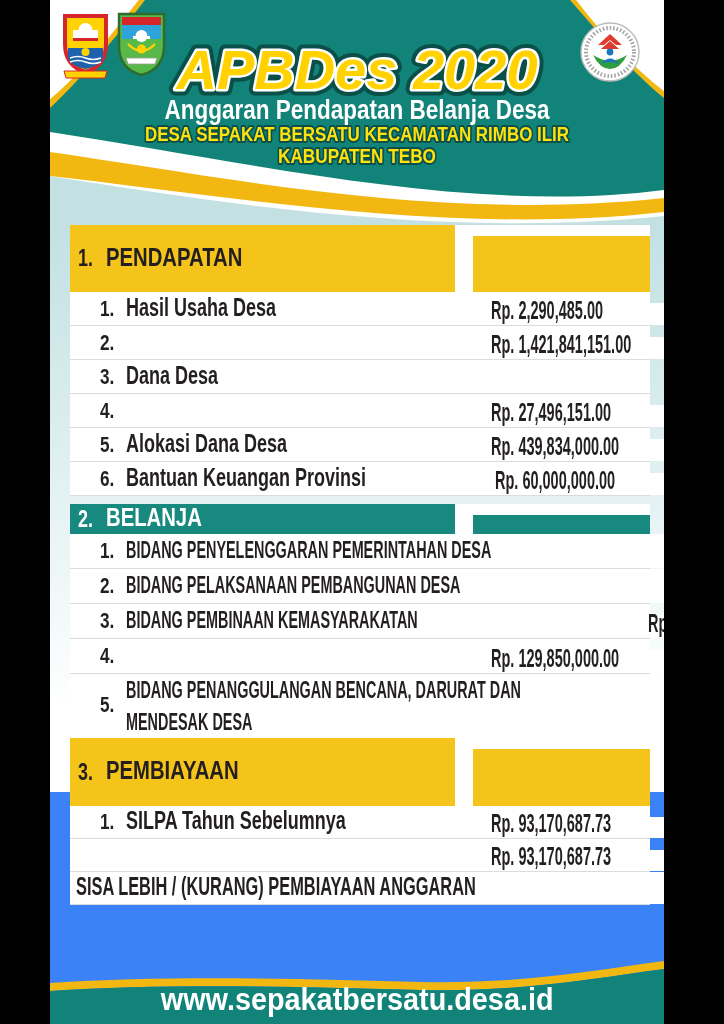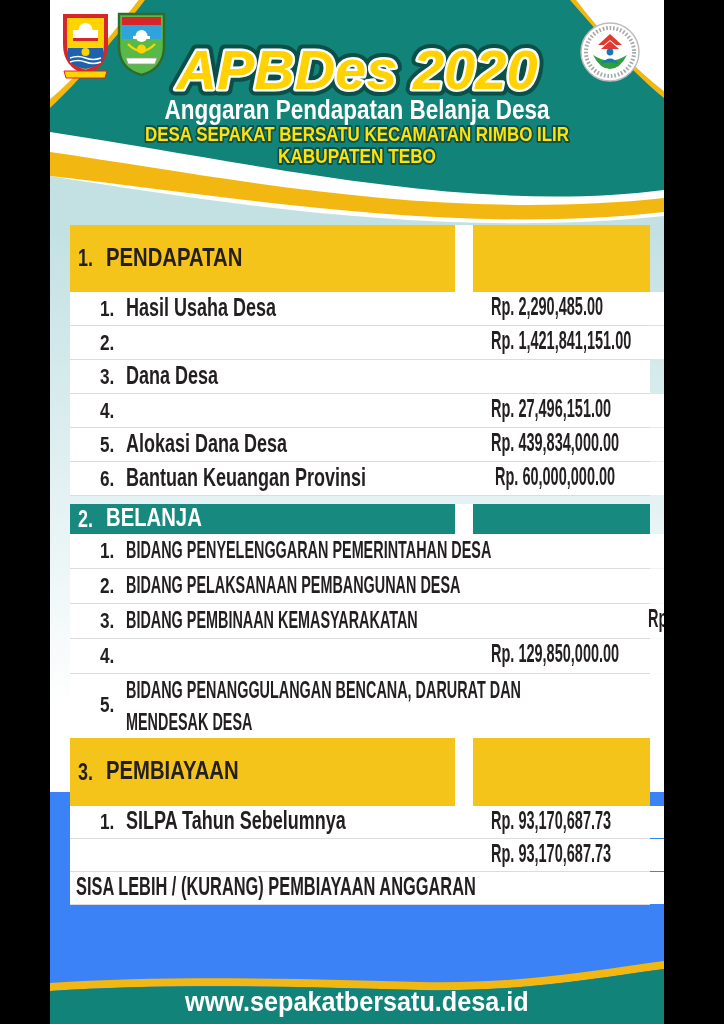--- a/index.html
+++ b/index.html
@@ -16,21 +16,21 @@
   .logo.tebo{left:66px;top:12px;width:51px;height:68px;}
   .logo.kemendesa{left:530px;top:22px;width:60px;height:60px;}
   svg text{font-family:"Liberation Sans",sans-serif;}
 
   
   #table{position:absolute;left:20px;top:225px;width:580px;background:transparent;}
   .row{display:flex;background:#fff;position:relative;}
   .row.bline{border-bottom:1.6px solid #dcdcdc;}
   .cell-l{flex:0 0 385px;display:flex;align-items:center;background:#fff;}
   .div-gap{flex:0 0 18px;background:#fff;}
-  .cell-r{flex:1;display:flex;align-items:flex-start;background:#fff;padding-left:18px;}
+  .cell-r{flex:1;display:flex;align-items:flex-end;background:#fff;padding-left:18px;margin-top:11px;}
   .ctext{display:inline-block;transform:scaleX(.72);transform-origin:0 50%;
     white-space:nowrap;font-weight:bold;color:#231f20;}
   .num{display:inline-block;margin-left:30px;min-width:26px;font-weight:bold;
     color:#231f20;font-size:22px;transform:scaleX(.78);transform-origin:0 50%;}
   .num:empty{display:none;}
   .label,.label2{font-size:25px;}
   .label2{display:block;}
   .label2:empty{display:none;}
   .value{font-size:25px;transform:scaleX(.58);}
   .lwrap{line-height:29px;}
@@ -50,21 +50,21 @@
   .sec-teal .num,.sec-teal .label{color:#ffffff;}
   .sec .num{font-size:23px;}
   
   .total .lwrap{margin-left:6px;}
   .total .label{font-size:26px;transform:scaleX(.63);}
   .tall{height:62px;}
   .h32{height:32px;}
   
   .footer-art{position:absolute;left:0;bottom:0;width:614px;height:66px;}
   .site-url{position:absolute;left:0;bottom:6px;width:614px;text-align:center;
-    color:#fff;font-weight:bold;font-size:28px;}
+    color:#fff;font-weight:bold;font-size:32px;}
   .site-url span{display:inline-block;transform:scaleX(.9);}
 </style>
 </head>
 <body>
 
 <div class="stage">
   <div class="poster">
 
     <div class="body-bg"></div>
 

